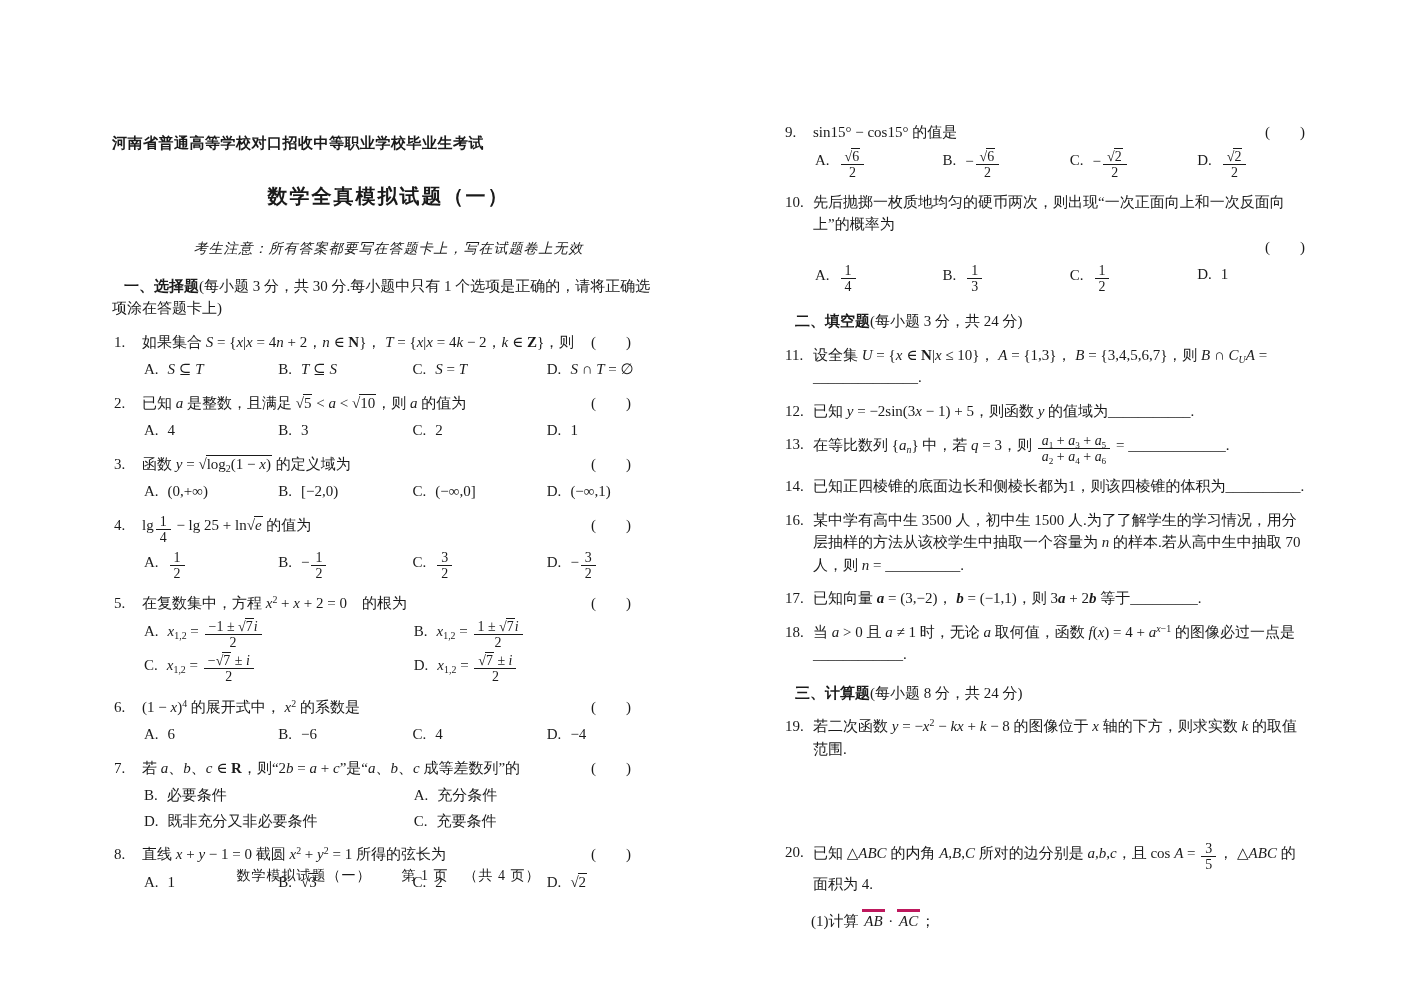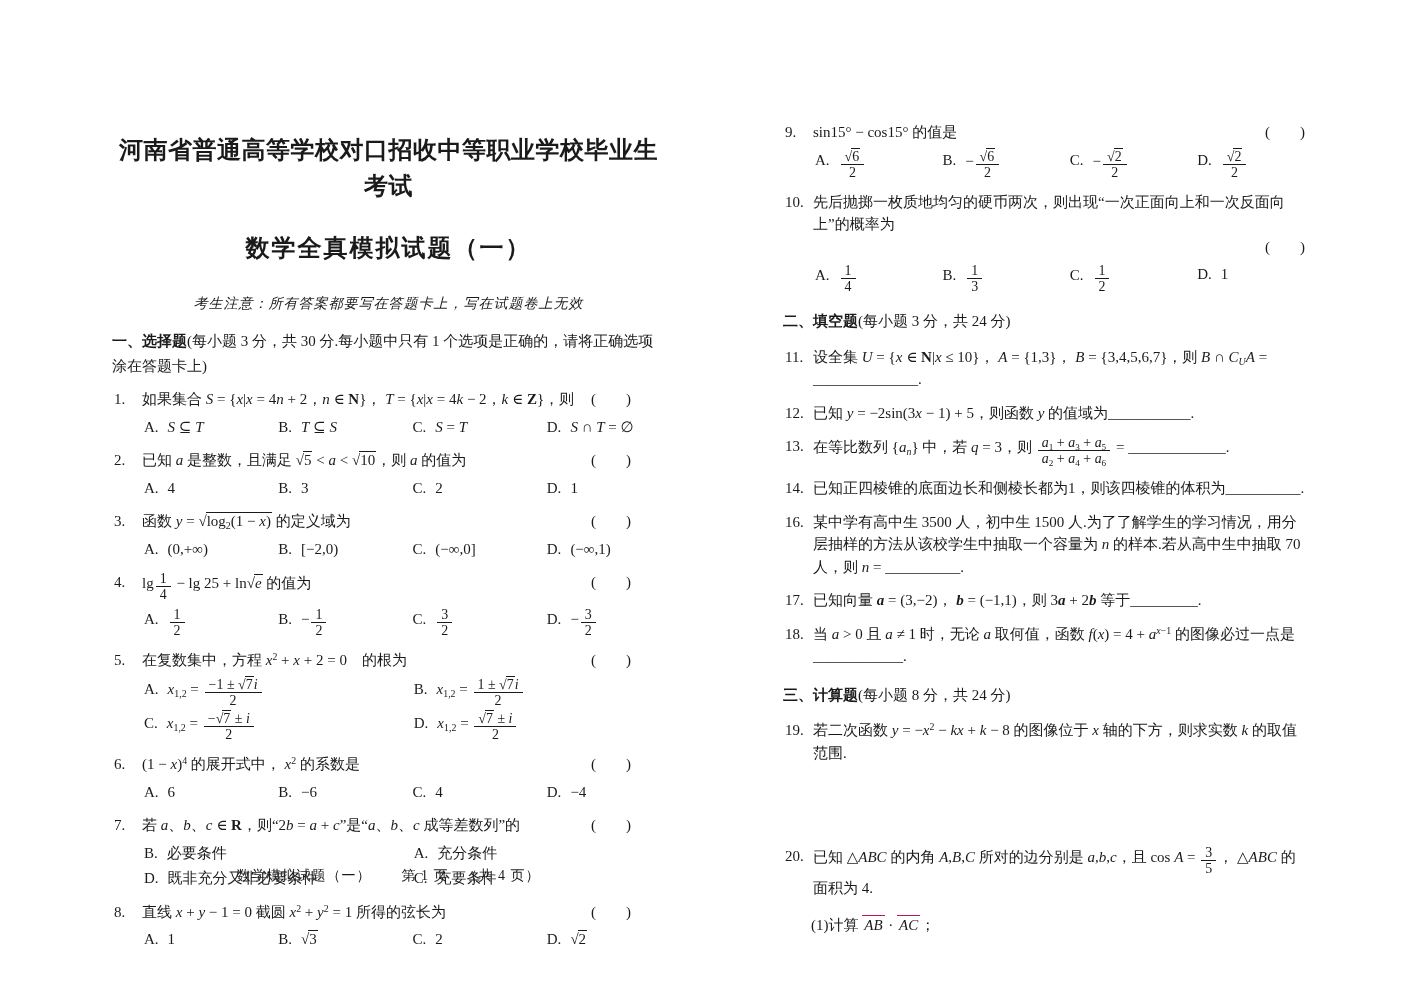--- a/index.html
+++ b/index.html
@@ -2,46 +2,46 @@
 <html><head>
 <meta charset="utf-8">
 <style>
   html,body{margin:0;padding:0;background:#ffffff;}
   body{width:1414px;height:999px;position:relative;overflow:hidden;
        font-family:"Liberation Serif","DejaVu Serif",serif;color:#1a1a1a;
        font-size:15px;line-height:1.5;}
   .sheet{position:absolute;}
   #sheet1{left:112px;top:132px;width:553px;}
   #sheet2{left:783px;top:110px;width:526px;}
-  .title{font-size:24px;font-weight:bold;text-align:center;letter-spacing:0.5px;}
-  .subtitle{font-size:24px;font-weight:bold;text-align:center;margin-top:26px;letter-spacing:2px;font-family:Liberation Serif, serif;}
+  .title{font-size:15px;font-weight:bold;text-align:left;letter-spacing:0.5px;}
+  .subtitle{font-size:20px;font-weight:bold;text-align:center;margin-top:26px;letter-spacing:2px;font-family:Liberation Serif, serif;}
   .notice{font-size:14px;font-style:italic;text-align:center;margin-top:27px;letter-spacing:1px;}
   .sec{margin-top:16px;}
-  .sec b{font-family:Liberation Mono, monospace;font-weight:bold;}
+  .sec b{font-family:Liberation Serif, serif;font-weight:bold;margin-left:12px;}
   .q{position:relative;padding-left:30px;margin-top:11px;}
   .qn{position:absolute;left:2px;top:0;}
   .pr{position:absolute;right:34px;top:0;}
   #sheet2 .pr{right:4px;}
   .prline{text-align:right;padding-right:4px;}
   .opts{display:grid;margin-top:5px;column-gap:6px;row-gap:3px;padding-left:2px;}
   .c4{grid-template-columns:1.02fr 1.02fr 1.02fr 0.94fr;}
   .c2{grid-template-columns:1.05fr 1fr;}
   .opt{white-space:nowrap;}
   .ol{display:inline-block;margin-right:9px;}
   .part{margin-top:15px;padding-left:28px;}
   sub,sup{font-size:0.66em;line-height:0;}
   sub{vertical-align:-0.35em;}
   sup{vertical-align:0.55em;}
   .frac{display:inline-block;text-align:center;vertical-align:-0.8em;line-height:1.08;font-size:0.93em;margin:0 2px;}
   .frac .num{display:block;border-bottom:1px solid #1a1a1a;padding:0 4px;}
   .frac .den{display:block;}
   .sq{white-space:nowrap;}
   .sq .rt{letter-spacing:-1px;}
   .sq .rad{border-top:1px solid #1a1a1a;padding:0 1px;}
-  .ovl{border-top:1px solid #be185d;padding:1px 2px 0;font-style:italic;}
+  .ovl{border-top:3px solid #be185d;padding:1px 2px 0;font-style:italic;}
   .footer{position:absolute;left:0;right:0;text-align:center;font-size:14px;letter-spacing:1px;}
   #sheet1 .footer{top:733px;}
   #sheet2 .footer{top:755px;}
 </style>
 </head>
 <body>
 
 <div class="sheet" id="sheet1">
   <div class="title">河南省普通高等学校对口招收中等职业学校毕业生考试</div>
   <div class="subtitle">数学全真模拟试题（一）</div>

